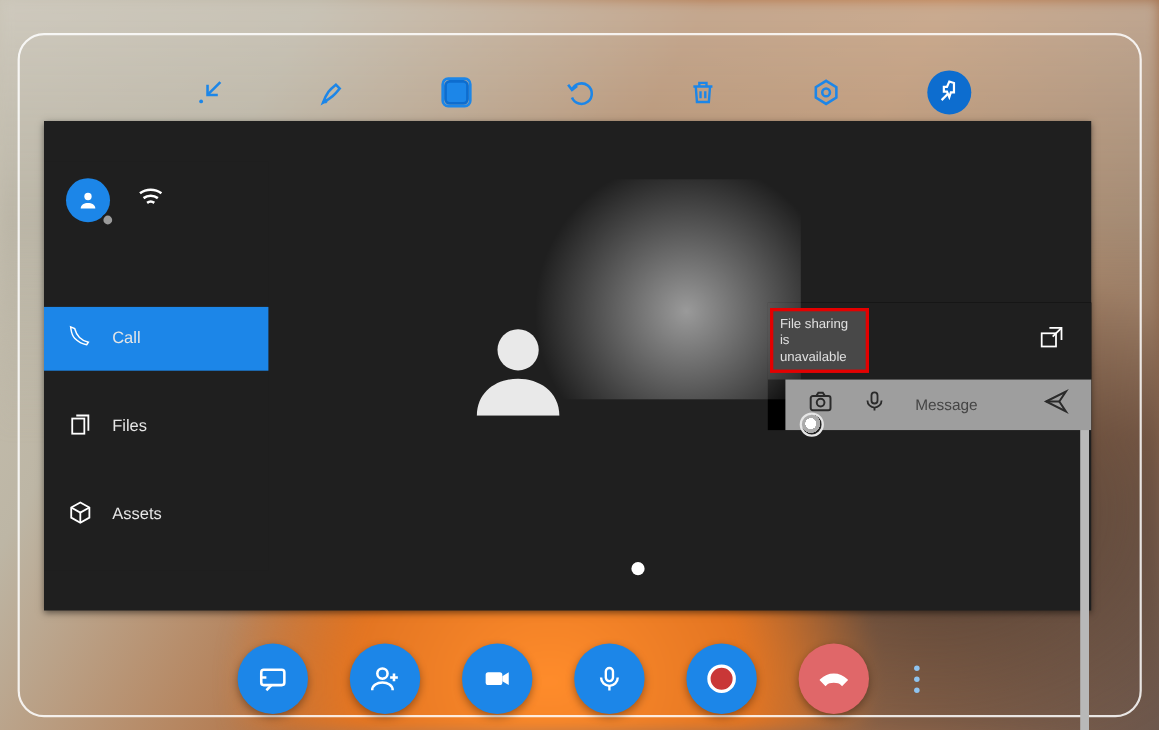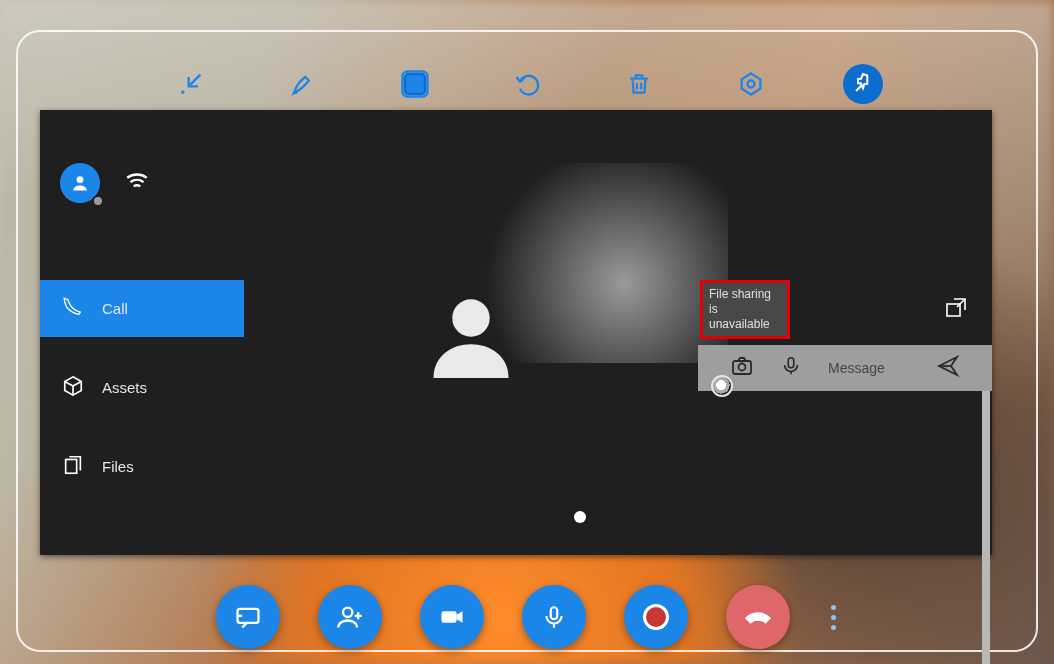--- a/index.html
+++ b/index.html
@@ -178,22 +178,23 @@
     padding: 4px 6px;
     border: 3px solid #e40000;
     max-width: 90px;
   }
   .chat-input-row {
     height: 46px;
     background: #9e9e9e;
     display: flex;
     align-items: center;
     gap: 26px;
-    padding: 0 32px;
+    padding: 0 20px;
     position: relative;
+    margin-left: 16px;
   }
   .chat-input-row svg { stroke: #2a2a2a; fill: none; stroke-width: 1.8; }
   .chat-input-row .msg-field {
     flex: 1;
     color: #454545;
     font-size: 14px;
   }
   .camera-knob {
     position: absolute;
     left: 13px; bottom: -6px;
@@ -319,40 +320,40 @@
     </div>
 
     <div class="nav-list">
       <div class="nav-item active">
         <span>
           <svg width="22" height="22" viewBox="0 0 24 24">
               <path d="M6 3c1 4 3 8 6 11s7 5 11 6l-2 3c-6-1-11-4-15-8S2 7 1 1z" transform="scale(0.8) translate(2,2)"></path>
             </svg>
         </span>
         <span>Call</span>
+      </div>
+      <div class="nav-item">
+        <span>
+          <svg width="22" height="22" viewBox="0 0 24 24">
+              <rect x="4" y="6" width="12" height="15"></rect>
+              <path d="M8 3h12v15"></path>
+            </svg>
+        </span>
+        <span>Files</span>
       </div>
       <div class="nav-item">
         <span>
           <svg width="22" height="22" viewBox="0 0 24 24">
               <path d="M12 2l9 5v10l-9 5-9-5V7z"></path>
               <path d="M3 7l9 5 9-5"></path>
               <path d="M12 12v10"></path>
             </svg>
         </span>
         <span>Assets</span>
       </div>
-      <div class="nav-item">
-        <span>
-          <svg width="22" height="22" viewBox="0 0 24 24">
-              <rect x="4" y="6" width="12" height="15"></rect>
-              <path d="M8 3h12v15"></path>
-            </svg>
-        </span>
-        <span>Files</span>
-      </div>
     </div>
   </div>
 
   <div class="video-area">
     <div class="video-light"></div>
     <div class="video-placeholder">
       <svg width="90" height="90" viewBox="0 0 24 24">
           <circle cx="12" cy="8" r="5"></circle>
           <path d="M2 24c0-6 5-9 10-9s10 3 10 9z"></path>
         </svg>

